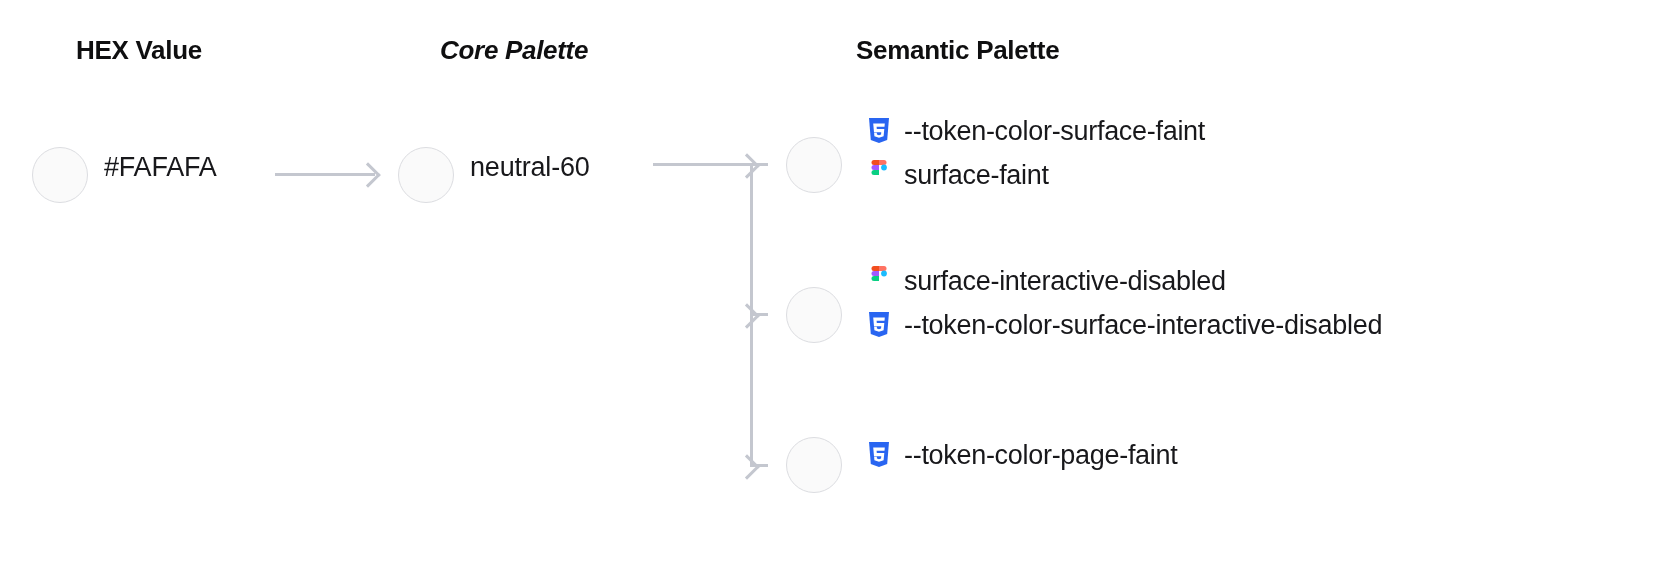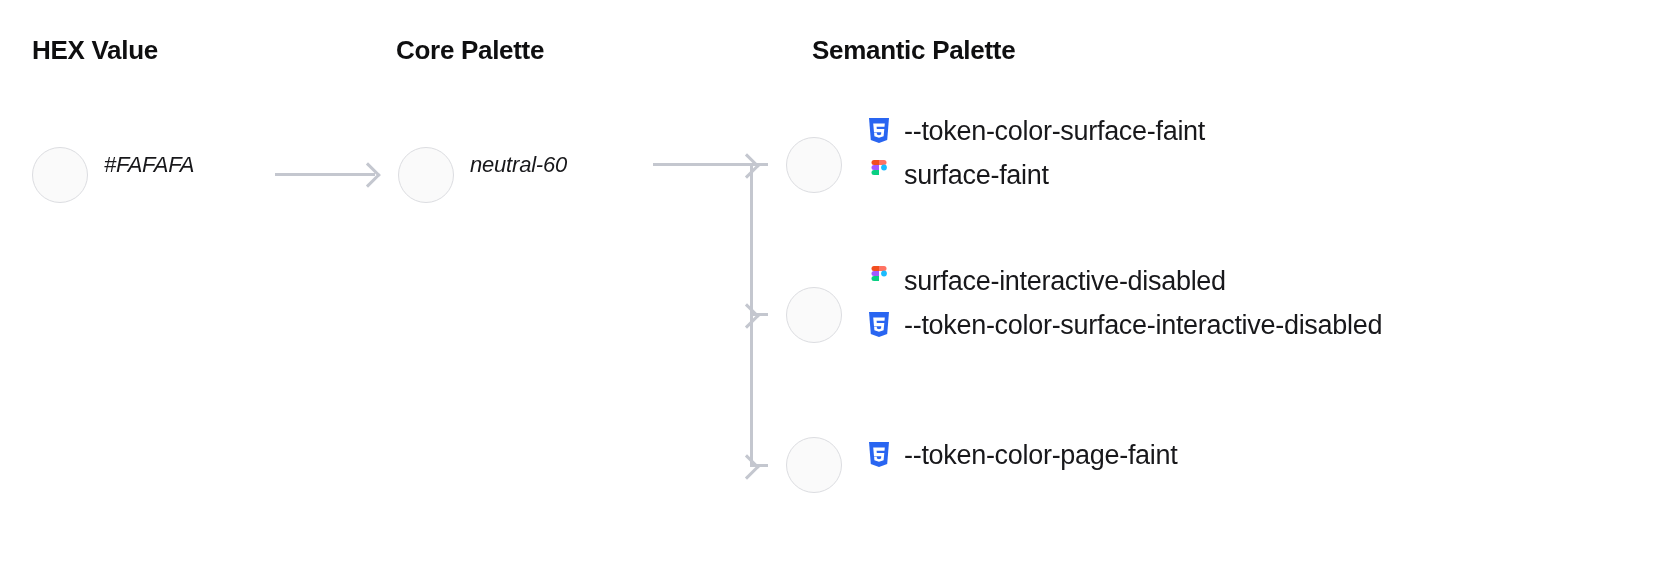--- a/index.html
+++ b/index.html
@@ -18,44 +18,44 @@
 
   
   .col-header {
     position: absolute;
     font-size: 26px;
     font-weight: bold;
     letter-spacing: -0.3px;
     color: #0f0f10;
     white-space: nowrap;
     top: 35px;
+    margin-left: 44px;
   }
   #hdr-hex      { left: 32px; }
-  #hdr-core     { left: 396px; }
+  #hdr-core     { left: 396px; font-style: italic; }
   #hdr-semantic { left: 812px; }
 
   
   .swatch {
     position: absolute;
     width: 56px;
     height: 56px;
     border-radius: 50%;
     border: 1.5px solid #dcdde1;
     box-sizing: border-box;
   }
 
   
   .value-label {
     position: absolute;
-    font-size: 22px;
+    font-size: 27px;
     font-weight: 400;
     color: #18181b;
     white-space: nowrap;
     letter-spacing: -0.2px;
-    font-style: italic;
   }
 
   
   .connector {
     position: absolute;
     pointer-events: none;
   }
   .arrow-line {
     position: absolute;
     height: 3px;

